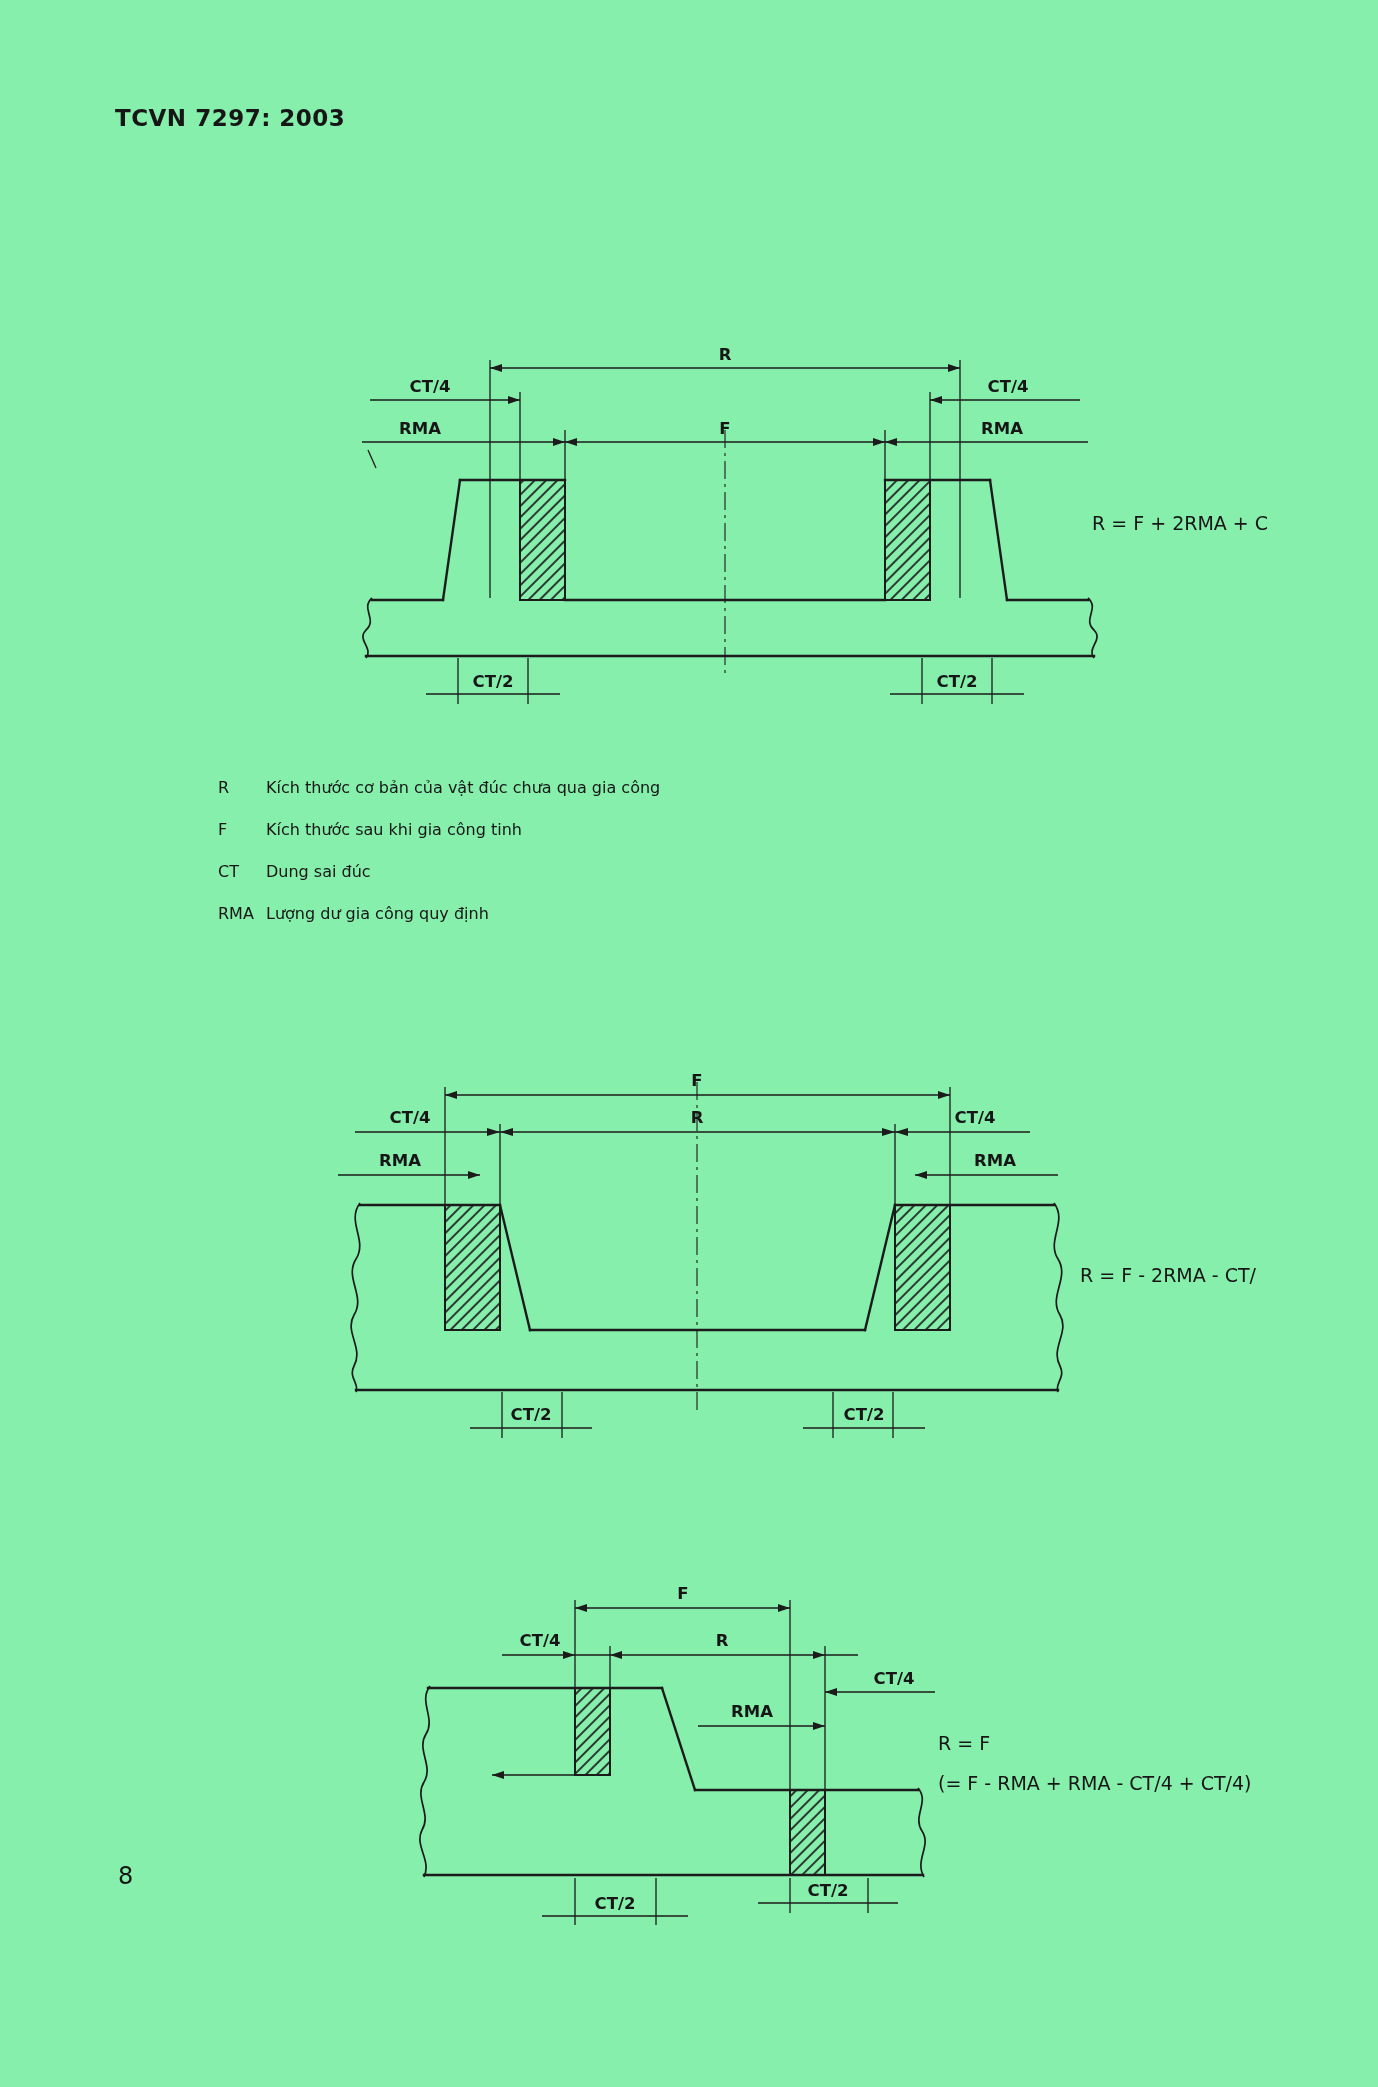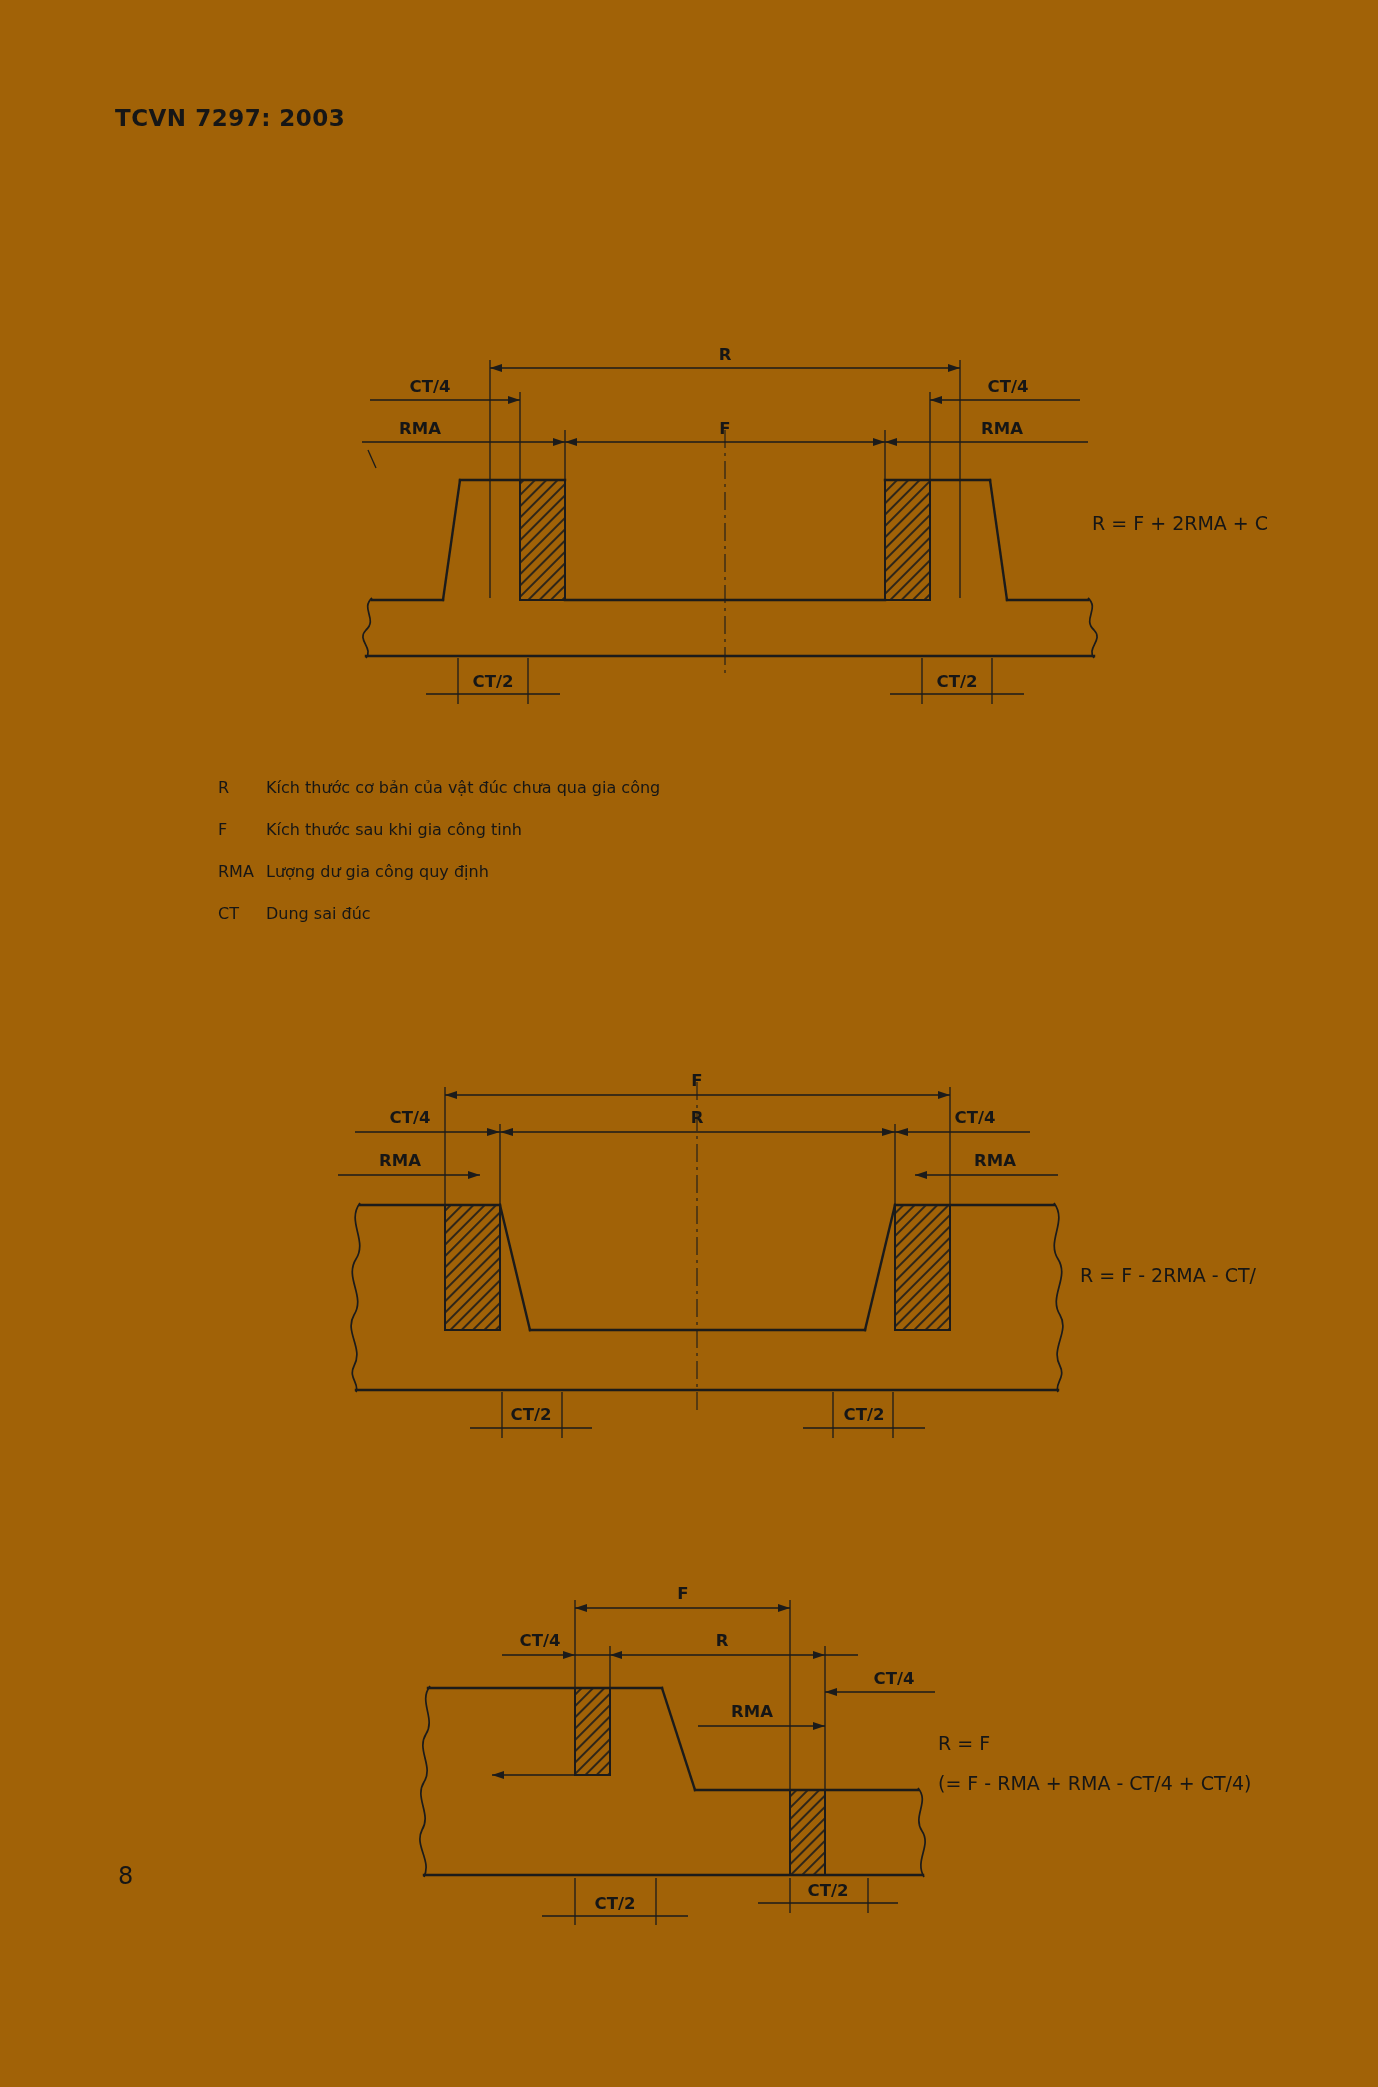--- a/index.html
+++ b/index.html
@@ -1,16 +1,16 @@
 <!DOCTYPE html>
 <html><head>
 <meta charset="utf-8">
 <style>
   html,body{margin:0;padding:0;background:#e9e9e9;}
-  .page{position:relative;width:1378px;height:2087px;background:#a16207;
+  .page{position:relative;width:1378px;height:2087px;background:#86efac;
         font-family:"DejaVu Sans","Liberation Sans",sans-serif;color:#161616;overflow:hidden;}
   .abs{position:absolute;}
   .header{font-size:23px;font-weight:bold;letter-spacing:.5px;}
   .legend-row{margin-bottom:23px;font-size:16px;white-space:nowrap;}
   .legend-sym{display:inline-block;min-width:36px;margin-right:12px;}
   .caption{width:100%;text-align:center;font-size:21px;font-weight:bold;}
   .pagenum{font-size:24px;}
   svg text{fill:#161616;}
   .dt{font-family:"DejaVu Sans","Liberation Sans",sans-serif;font-size:16.5px;font-weight:bold;}
   .ft{font-family:"DejaVu Sans","Liberation Sans",sans-serif;font-size:19px;}
@@ -95,24 +95,24 @@
   </div>
 
   <div class="abs" style="left:218px;top:778px">
     <div class="legend-row">
       <span class="legend-sym">R</span><span>Kích thước cơ bản của vật đúc chưa qua gia công</span>
     </div>
     <div class="legend-row">
       <span class="legend-sym">F</span><span>Kích thước sau khi gia công tinh</span>
     </div>
     <div class="legend-row">
+      <span class="legend-sym">CT</span><span>Dung sai đúc</span>
+    </div>
+    <div class="legend-row">
       <span class="legend-sym">RMA</span><span>Lượng dư gia công quy định</span>
-    </div>
-    <div class="legend-row">
-      <span class="legend-sym">CT</span><span>Dung sai đúc</span>
     </div>
   </div>
 
 
   <div class="abs" style="left:330px;top:1060px">
     <svg width="1000" height="400" viewBox="0 0 1000 400">
       <defs>
         <pattern id="hatch6" width="8" height="8" patternUnits="userSpaceOnUse" patternTransform="rotate(45)">
           <line x1="4" y1="0" x2="4" y2="8" stroke="#1b1b1b" stroke-width="1.7"></line>
         </pattern>

